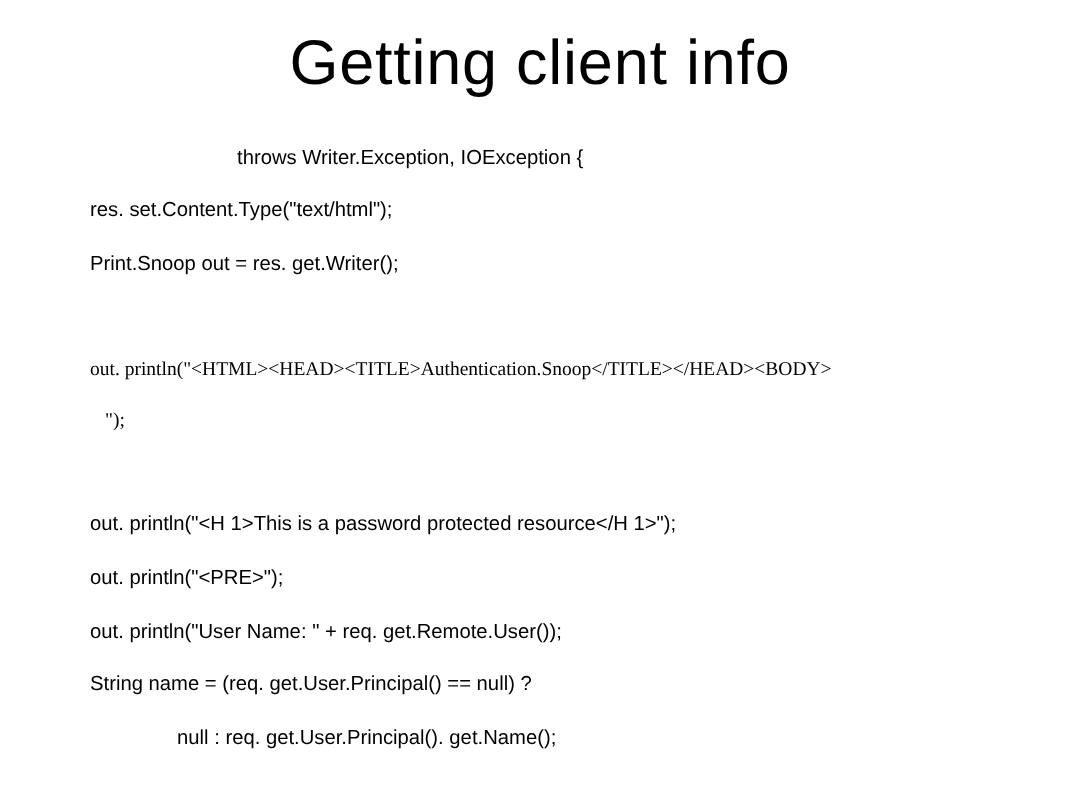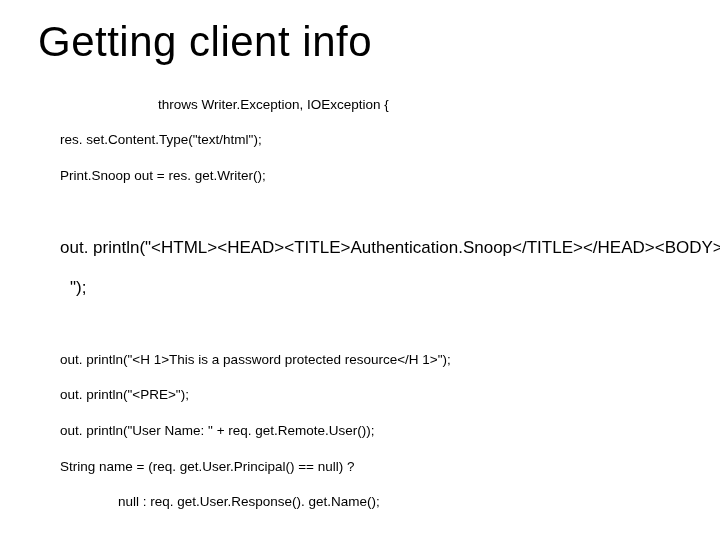--- a/index.html
+++ b/index.html
@@ -11,54 +11,54 @@
       color: #000;
     }
     .slide {
       width: 100%;
       height: 100%;
       padding: 18px 38px 20px 38px;
     }
     .title {
       font-size: 42px;
       font-weight: 400;
-      text-align: left;
+      text-align: center;
       margin-bottom: 12px;
       letter-spacing: 0.5px;
     }
     .code-block {
       font-size: 13.5px;
       line-height: 1.32;
       white-space: pre;
       font-family: Arial, Helvetica, sans-serif;
     }
     .indent1 { padding-left: 22px; }
     .indent2 { padding-left: 120px; }
     .indent3 { padding-left: 80px; }
     .spacer { height: 16px; }
-    .small { font-size: 17px; }
+    .small { font-size: 13px; font-family: Liberation Serif, serif; }
   </style>
 </head>
 <body>
 
 <div class="slide">
   <h1 class="title">Getting client info</h1>
   <div class="code-block">
 <div class="indent2">throws Writer.Exception, IOException {</div>
 <div class="indent1">res. set.Content.Type("text/html");</div>
 <div class="indent1">Print.Snoop out = res. get.Writer();</div>
 <div class="spacer"></div>
 <div class="indent1 small">out. println("&lt;HTML&gt;&lt;HEAD&gt;&lt;TITLE&gt;Authentication.Snoop&lt;/TITLE&gt;&lt;/HEAD&gt;&lt;BODY&gt;</div>
 <div class="indent1 small" style="padding-left:32px">");</div>
 <div class="spacer"></div>
 <div class="indent1">out. println("&lt;H 1&gt;This is a password protected resource&lt;/H 1&gt;");</div>
 <div class="indent1">out. println("&lt;PRE&gt;");</div>
 <div class="indent1">out. println("User Name: " + req. get.Remote.User());</div>
 <div class="indent1">String name = (req. get.User.Principal() == null) ?</div>
-<div class="indent3">null : req. get.User.Response(). get.Name();</div>
+<div class="indent3">null : req. get.User.Principal(). get.Name();</div>
 
 
 
 
 
 
   </div>
 </div>
 
 </body></html>

